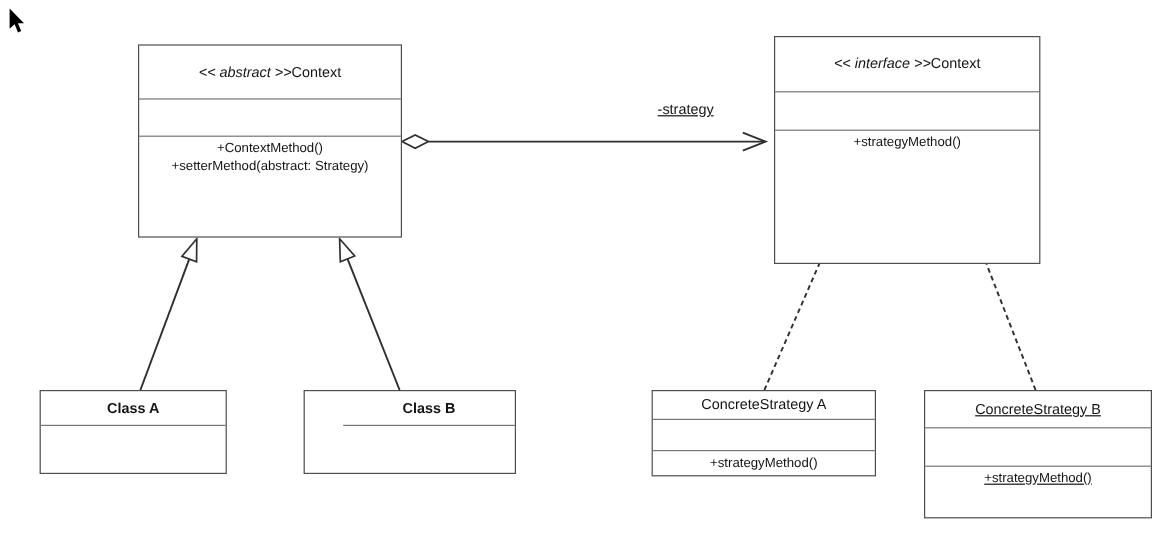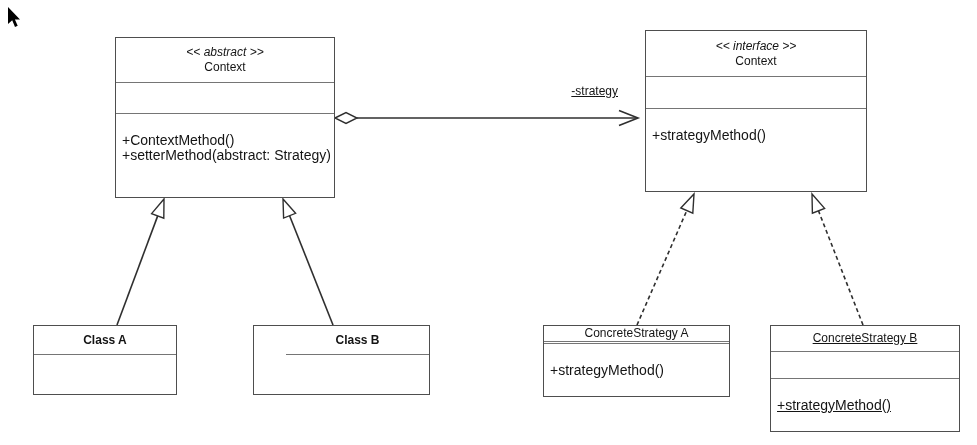--- a/index.html
+++ b/index.html
@@ -45,43 +45,43 @@
     background: var(--bg);
     border: 1.7px solid var(--border);
     display: flex;
     flex-direction: column;
   }
   .compartment { border-top: 1.4px solid var(--divider); }
   .compartment:first-child { border-top: none; }
   .compartment.grow { flex: 1; }
   .head {
     display: flex;
-    flex-direction: column;
+    flex-direction: row;
     justify-content: center;
     align-items: center;
     text-align: center;
     font-size: 12px;
     line-height: 15px;
   }
   .stereotype { font-style: italic; }
   .title-bold { font-weight: bold; }
   .methods {
-    font-size: 14px;
+    font-size: 11px;
     line-height: 14.5px;
-    padding: 19px 6px;
-    text-align: left;
+    padding: 3px 6px;
+    text-align: center;
     white-space: nowrap;
   }
   .assoc-label {
     position: absolute;
     left: 548px;
     top: 84px;
     width: 70px;
     font-size: 12px;
-    text-align: right;
+    text-align: left;
     text-decoration: underline;
   }
   .cursor {
     position: absolute;
     left: 7px;
     top: 7px;
   }
 </style>
 </head>
 <body>
@@ -116,32 +116,32 @@
       <div class="stereotype">&lt;&lt; abstract &gt;&gt;</div>
       <div>Context</div>
     </div>
     <div class="compartment" style="height:31px;"></div>
     <div class="compartment methods grow">
       <div>+ContextMethod()</div>
       <div>+setterMethod(abstract: Strategy)</div>
     </div>
   </div>
 
-  <div class="uml-box" style="left:645px; top:30px; width:222px; height:162px;">
+  <div class="uml-box" style="left:645px; top:30px; width:222px; height:190px;">
     <div class="compartment head" style="height:45px;">
       <div class="stereotype">&lt;&lt; interface &gt;&gt;</div>
       <div>Context</div>
     </div>
     <div class="compartment" style="height:32px;"></div>
     <div class="compartment methods grow">
       <div>+strategyMethod()</div>
     </div>
   </div>
 
-  <div class="uml-box" style="left:33px; top:325px; width:144px; height:70px;">
+  <div class="uml-box" style="left:33px; top:325px; width:156px; height:70px;">
     <div class="compartment head title-bold" style="height:28px;">
       <div>Class A</div>
     </div>
     <div class="compartment grow"></div>
   </div>
 
   <div class="uml-box" style="left:253px; top:325px; width:177px; height:70px;padding-left:32px;">
     <div class="compartment head title-bold" style="height:28px;">
       <div>Class B</div>
     </div>

